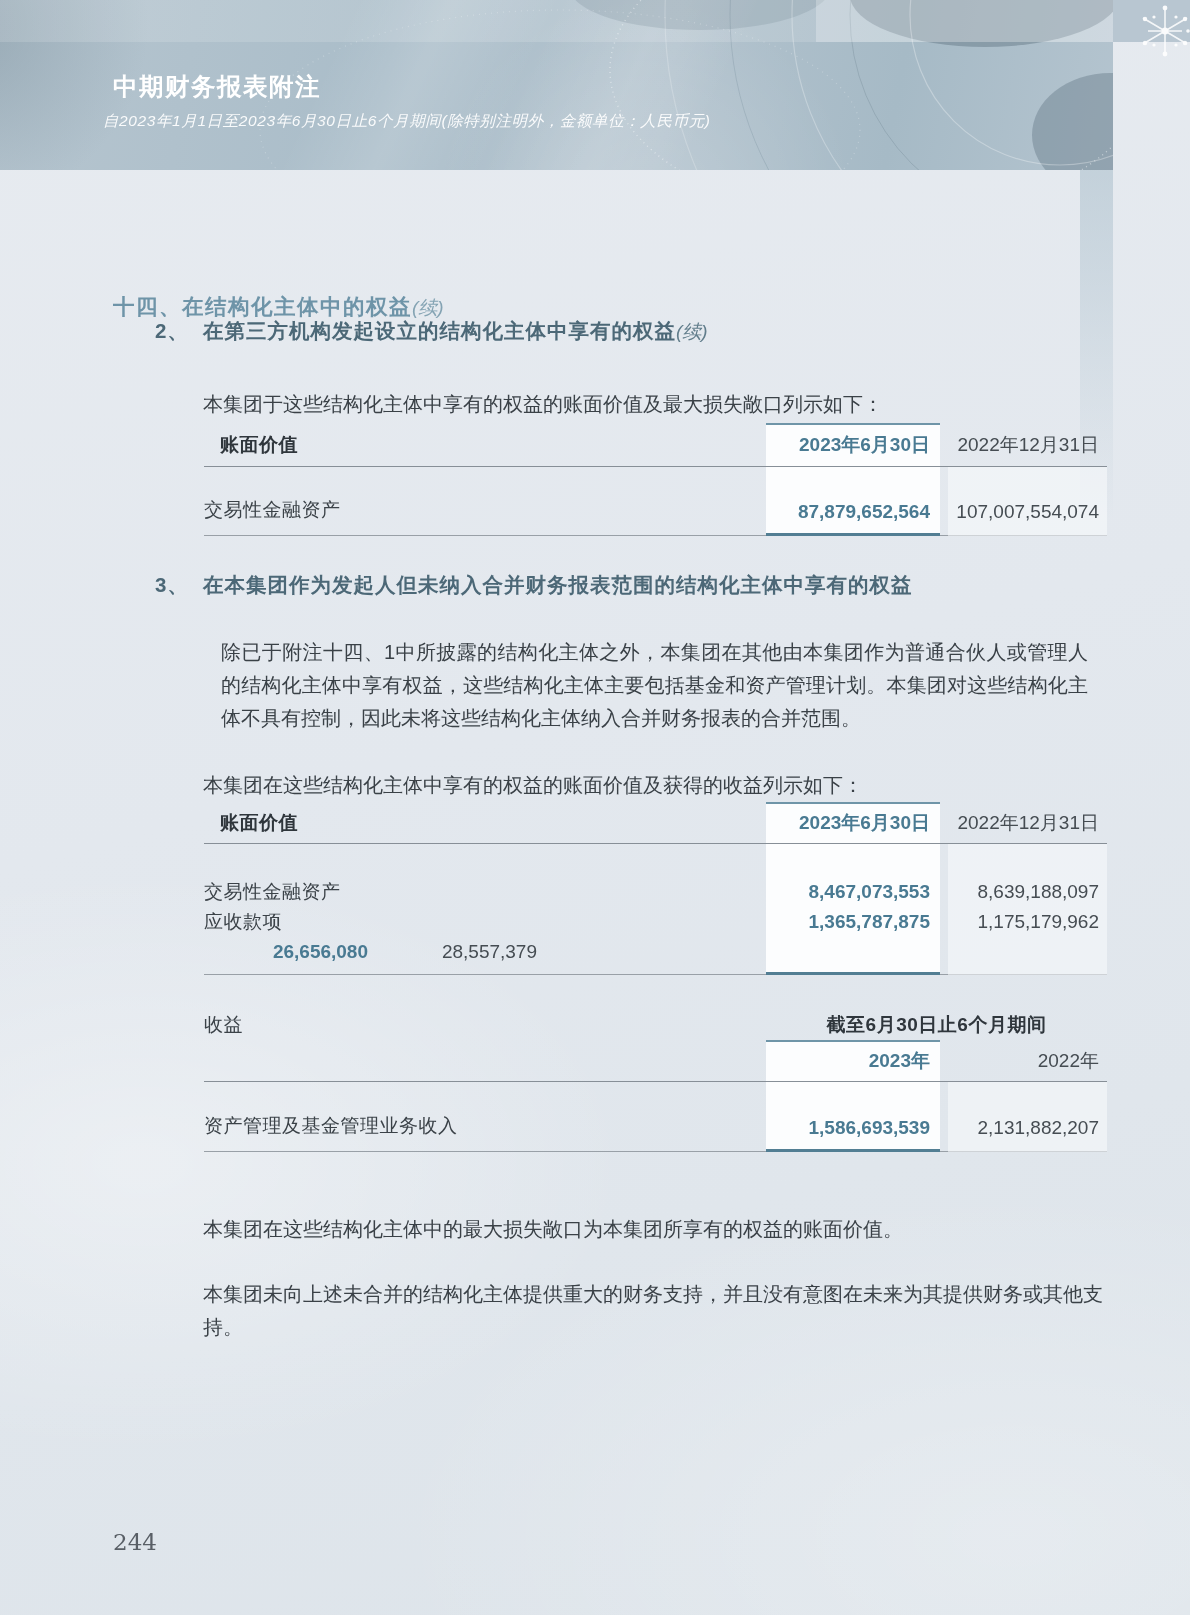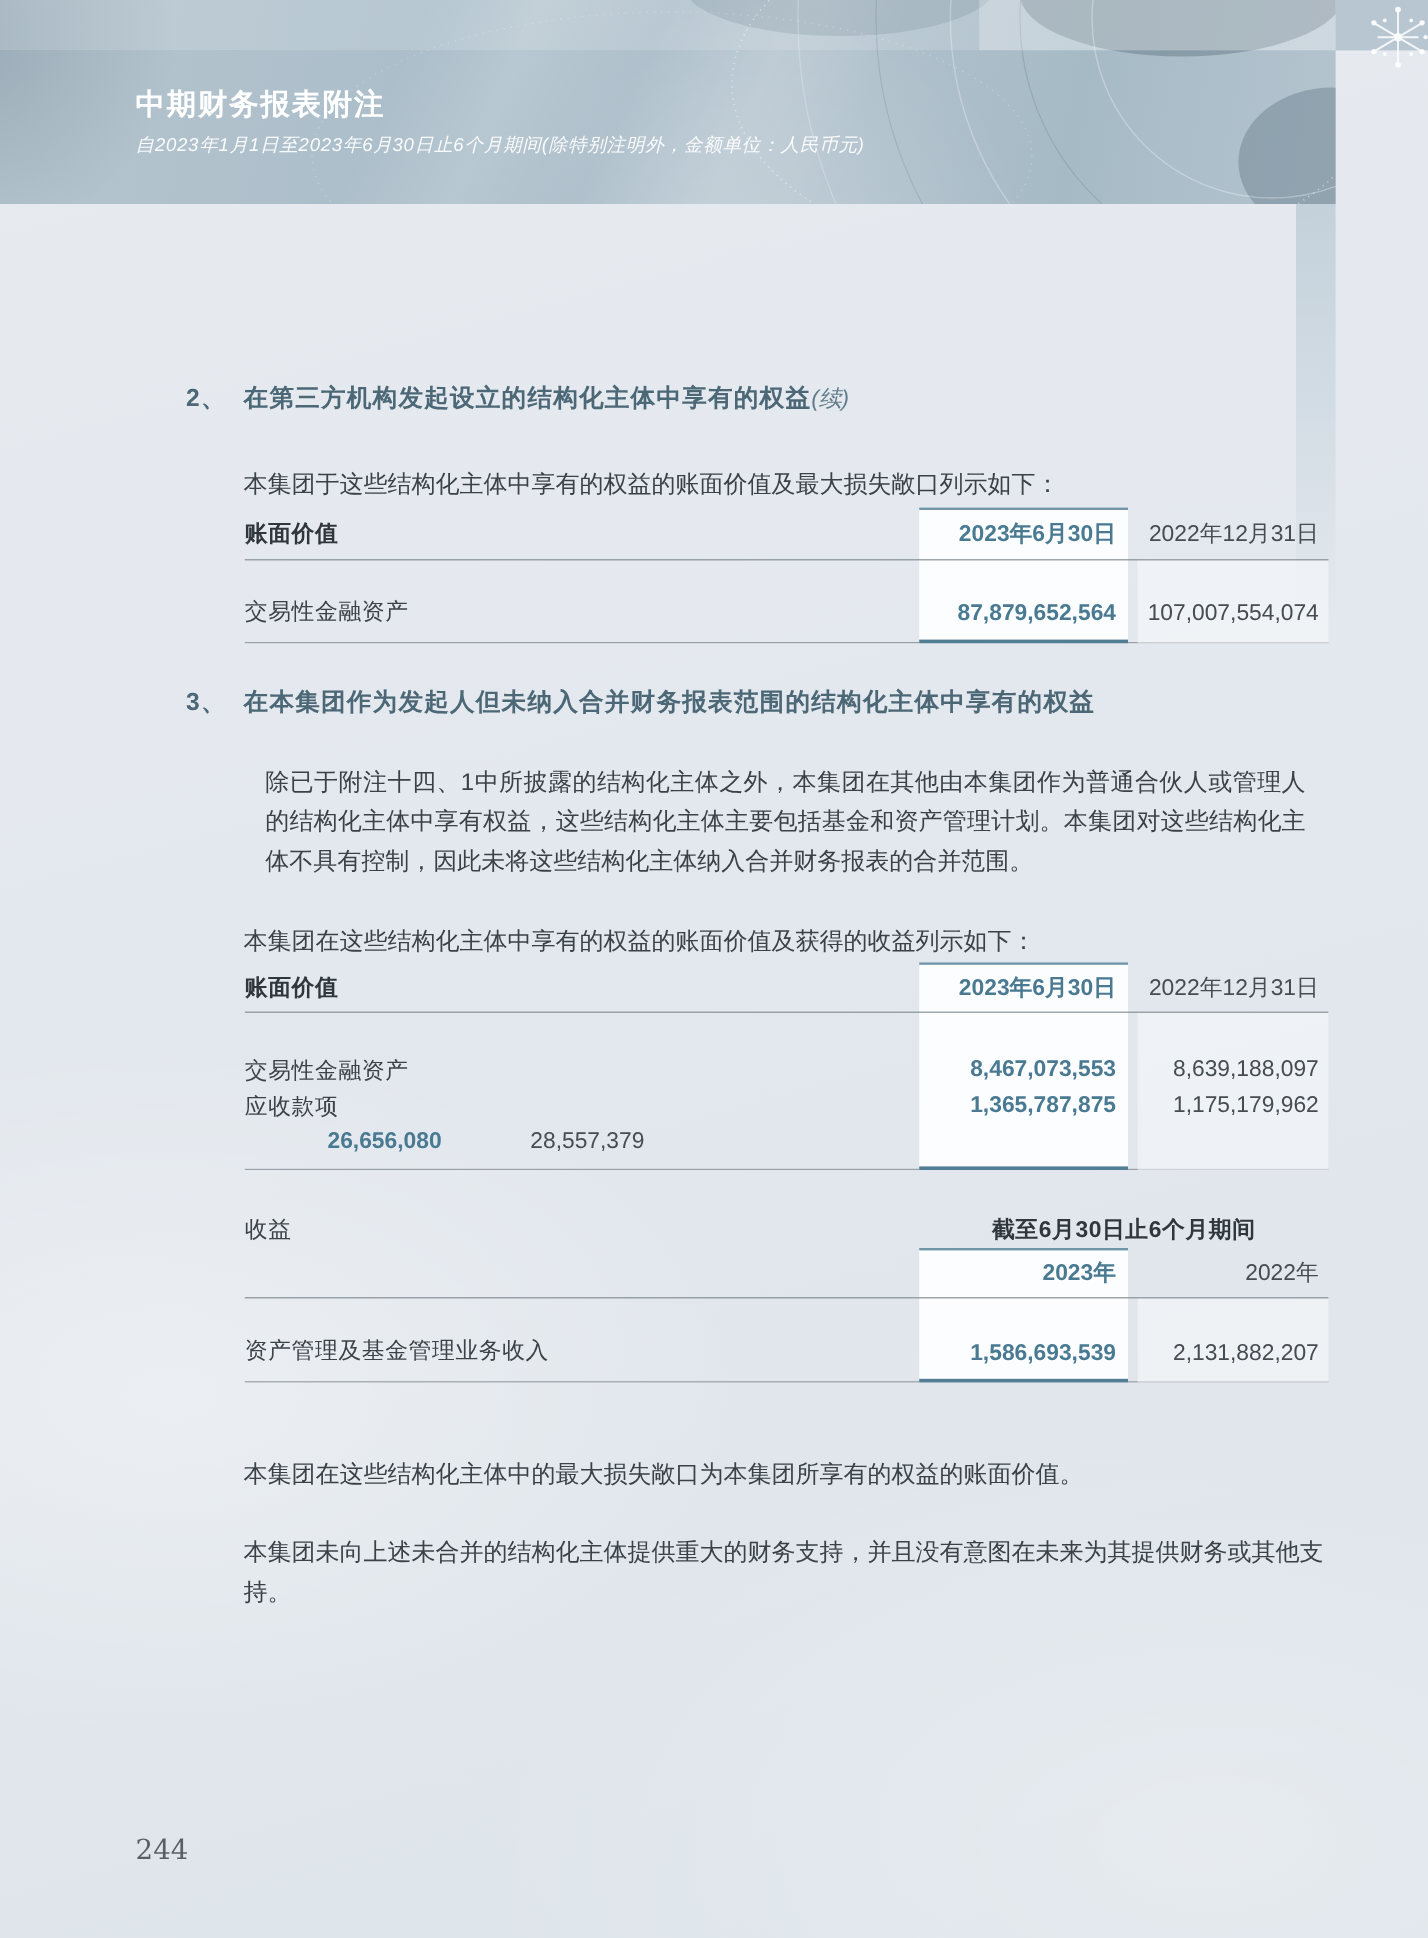--- a/index.html
+++ b/index.html
@@ -23,21 +23,21 @@
       linear-gradient(100deg,#b6c5cf 0%,#aabdc9 35%,#b2c2cd 60%,#a6bac6 80%,#b4c4cf 100%);
   }
   .banner-top-light{position:absolute; left:816px; top:0; width:297px; height:42px;
     background:rgba(255,255,255,0.26);}
   .banner-title{
     position:absolute; left:113px; top:54px;
     font-family:"DejaVu Serif","Liberation Serif",serif;
     font-size:24.5px; font-weight:700; color:#ffffff; letter-spacing:1.5px;
   }
   .banner-subtitle{
-    position:absolute; left:113px; top:95px;
+    position:absolute; left:103px; top:95px;
     font-size:15.5px; font-style:italic; color:rgba(255,255,255,0.93); letter-spacing:0.6px;
   }
   .corner-block{position:absolute; left:1113px; top:0; width:77px; height:42px; background:#b8c6d1;}
   .right-strip{position:absolute; left:1080px; top:170px; width:33px; height:350px;
     background:linear-gradient(180deg, rgba(168,189,202,0.55), rgba(168,189,202,0));}
 
   
   .h-section{position:absolute; left:113px; top:274px; font-size:21.5px; font-weight:600;
     color:#6e94a8; letter-spacing:1.5px;}
   .h-section .cont{font-style:italic; font-weight:400; font-size:19px; color:#84a3b3; letter-spacing:0;}
@@ -52,21 +52,21 @@
   
   .fin-table{position:absolute; left:204px; width:903px; font-size:19px; color:#3b4248;
     border-bottom:1px solid #99a0a7; box-sizing:border-box;}
   .band-2023{position:absolute; left:562px; width:174px; background:#fcfdfe;
     border-top:2px solid #6f95a8; border-bottom:3px solid #527e93; box-sizing:border-box; z-index:0;}
   .band-2022{position:absolute; left:744px; width:159px; background:rgba(250,252,253,0.55); z-index:0;}
   .t-row{position:absolute; left:0; right:0; display:flex; align-items:center; z-index:1;}
   .t-row.hdr{border-bottom:1px solid #878f97;}
   .t-row.bottom{align-items:flex-end;}
   .cell-label{flex:1; letter-spacing:0.5px;}
-  .cell-label.bold{font-weight:700; color:#2f363c;}
+  .cell-label.bold{font-weight:700; color:#2f363c;margin-left:16px;}
   .cell-a{width:174px; flex:none; text-align:right; padding-right:10px; box-sizing:border-box;
     color:#497a92; font-weight:700;}
   .cell-b{width:159px; flex:none; margin-left:8px; text-align:right; padding-right:8px;
     box-sizing:border-box; color:#454c52;}
   .span-hdr{width:341px; flex:none; text-align:center; font-weight:700; color:#2f363c; letter-spacing:0.5px;}
 
   
   .flake{position:absolute; left:1136px; top:0px; opacity:0.95;}
 </style>
 </head>
@@ -112,20 +112,21 @@
         <circle cx="40" cy="17" r="1.6"></circle>
         <circle cx="18" cy="45" r="1.6"></circle>
       <circle cx="18" cy="17" r="1.6"></circle>
         <circle cx="40" cy="45" r="1.6"></circle>
         <circle cx="52" cy="31" r="1.8"></circle>
     </g>
   </svg>
 
   <div class="right-strip"></div>
 
+  <h2 class="h-section"><span>十四、在结构化主体中的权益</span><span class="cont">(续)</span></h2>
 
   <div class="h-sub" style="left:155px; top:317px; width:940px;">
     <span class="h-num">2、</span>
     <span><span>在第三方机构发起设立的结构化主体中享有的权益</span><span class="cont">(续)</span></span>
   </div>
 
   <p class="para" style="top:368px; width:900px;">本集团于这些结构化主体中享有的权益的账面价值及最大损失敞口列示如下：</p>
 
   <div class="fin-table" style="top:423px; height:113px;">
     <div class="band-2023" style="top:0; height:113px;"></div>

